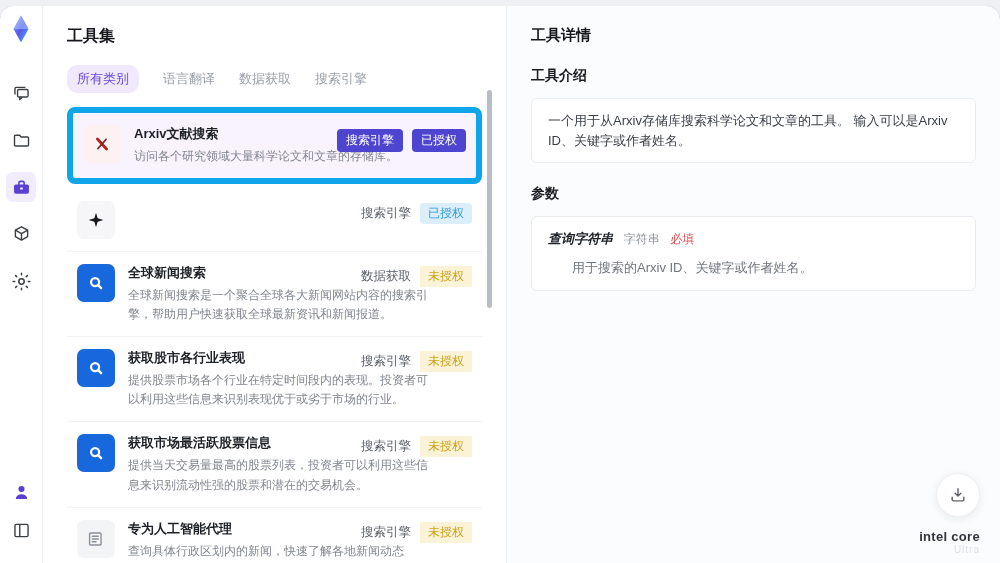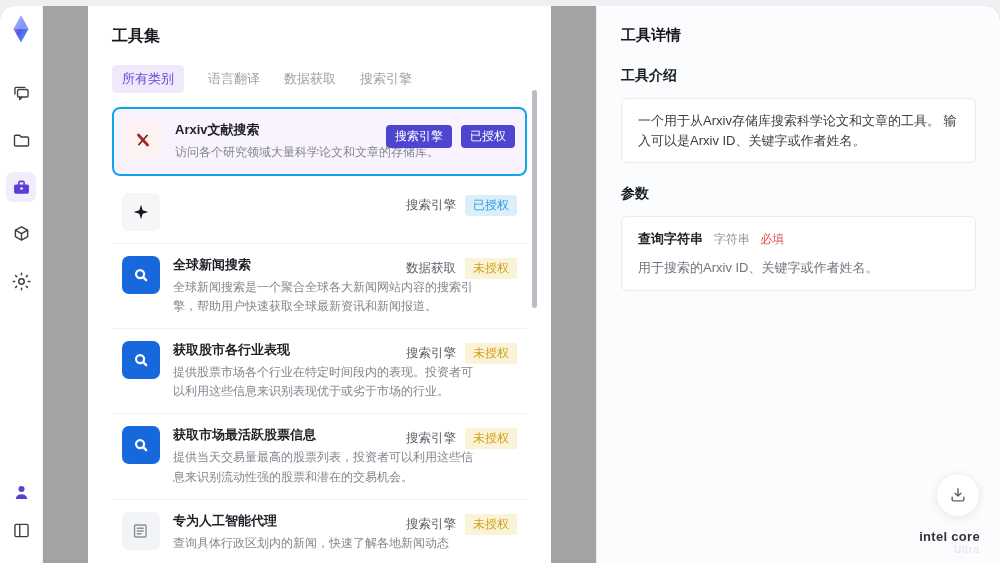--- a/index.html
+++ b/index.html
@@ -1,60 +1,60 @@
 <!DOCTYPE html>
 <html><head>
 <meta charset="utf-8">
 <style>
   html,body{margin:0;padding:0;}
   body{width:1000px;height:563px;overflow:hidden;background:#eef0f3;font-family:"Liberation Sans",sans-serif;}
   .app{position:relative;width:1000px;height:563px;}
-  .window{position:absolute;top:6px;left:0;right:0;bottom:0;background:#a3a3a3;border-radius:14px 14px 0 0;display:flex;overflow:hidden;gap:45px;}
+  .window{position:absolute;top:6px;left:0;right:0;bottom:0;background:#a3a3a3;border-radius:14px 14px 0 0;display:flex;overflow:hidden;}
 
   
   .rail{width:42px;flex:none;background:#fff;border-right:1px solid #eef0f2;display:flex;flex-direction:column;align-items:center;padding:8px 0 10px;}
   .logo{width:30px;height:30px;margin-bottom:34px;}
   .rail-btn{width:30px;height:30px;display:flex;align-items:center;justify-content:center;margin-bottom:17px;border-radius:7px;cursor:pointer;}
   .rail-btn.active{background:#f2edfc;}
   .rail-spacer{flex:1;}
   .rail-bottom .rail-btn{margin-bottom:8px;}
 
   
   .list-panel{width:463px;flex:none;background:#fff;padding:12px 24px 0 24px;position:relative;box-sizing:border-box;}
   .panel-title{font-size:16px;font-weight:bold;color:#16181d;margin:8px 0 18px;}
   .tabs{display:flex;align-items:center;gap:24px;margin-bottom:14px;}
   .tab{font-size:13px;color:#9ba1a9;cursor:pointer;white-space:nowrap;}
-  .tab.active{background:#efe9fb;color:#6a47d8;padding:5px 10px;border-radius:5px;}
+  .tab.active{background:#efe9fb;color:#6a47d8;padding:5px 10px;border-radius:10px;}
   .cards{margin-top:4px;}
   .card{display:flex;gap:13px;padding:12px 10px;position:relative;border-bottom:1px solid #f2f2f5;cursor:pointer;background:#fff;}
-  .card.selected{border:2px solid #0ea5e9;background:#f8f3fe;border-radius:8px;margin-bottom:5px;}
+  .card.selected{border:6px solid #0ea5e9;background:#f8f3fe;border-radius:8px;margin-bottom:5px;}
   .tool-icon{width:38px;height:38px;border-radius:7px;flex:none;display:flex;align-items:center;justify-content:center;}
   .icon-arxiv{background:#fbf2f1;}
   .icon-tavily{background:#f6f6f8;}
   .icon-blue{background:#1668dc;}
   .icon-news{background:#f3f4f6;}
   .t-name{font-size:13px;font-weight:bold;color:#1d2025;line-height:1.45;}
   .t-desc{font-size:12px;color:#82868e;line-height:1.6;margin-top:3px;max-width:307px;}
   .badges{position:absolute;right:10px;top:14px;display:flex;gap:9px;align-items:center;}
   .card.selected .badges{top:16px;}
   .badge-solid{background:#4d45cf;color:#fff;font-size:12px;padding:3px 9px;border-radius:4px;white-space:nowrap;}
   .cat-text{color:#595f68;font-size:12.5px;white-space:nowrap;}
   .badge-blue{background:#ddeefb;color:#2f9be0;font-size:12px;padding:2px 8px;border-radius:4px;white-space:nowrap;}
   .badge-yellow{background:#faf3d8;color:#cfa21b;font-size:12px;padding:2px 8px;border-radius:0;white-space:nowrap;}
   .scrollbar{position:absolute;right:14px;top:84px;width:5px;height:218px;background:#b9bdc4;border-radius:3px;cursor:pointer;}
 
   
   .detail{flex:1;background:#fbfcfd;border-left:1px solid #edeef2;padding:12px 24px;position:relative;box-sizing:border-box;}
   .d-title{font-size:15px;font-weight:bold;color:#16181d;margin:8px 0 22px;}
   .d-sec{font-size:14px;font-weight:bold;color:#1b1e23;margin:0 0 13px;}
   .d-card{background:#fff;border:1px solid #e9ebef;border-radius:6px;padding:12px 16px;font-size:13px;color:#3a3f46;line-height:1.5;margin-bottom:22px;}
-  .p-name{font-weight:bold;font-size:13px;color:#20242a;}
+  .p-name{font-weight:bold;font-size:13px;color:#20242a;font-style:italic;}
   .p-type{color:#8a9098;font-size:12px;margin-left:7px;}
   .p-req{color:#e05252;font-size:12px;margin-left:7px;font-family:Liberation Mono, monospace;}
-  .p-desc{margin-top:9px;color:#6f757e;font-size:13px;}
+  .p-desc{margin-top:9px;color:#6f757e;font-size:13px;margin-left:24px;}
 
   .fab{position:absolute;right:20px;bottom:46px;width:42px;height:42px;border-radius:50%;background:#fff;border:1px solid #f0f0f2;box-shadow:0 2px 10px rgba(0,0,0,.08);display:flex;align-items:center;justify-content:center;cursor:pointer;}
   .brand{position:absolute;right:20px;bottom:8px;text-align:right;line-height:1.1;}
   .brand-main{font-size:13px;color:#33343c;font-weight:bold;letter-spacing:.3px;}
   .brand-sub{font-size:10px;color:#dfe1e6;letter-spacing:1px;}
 </style>
 </head>
 <body>
 
 <div class="app">

